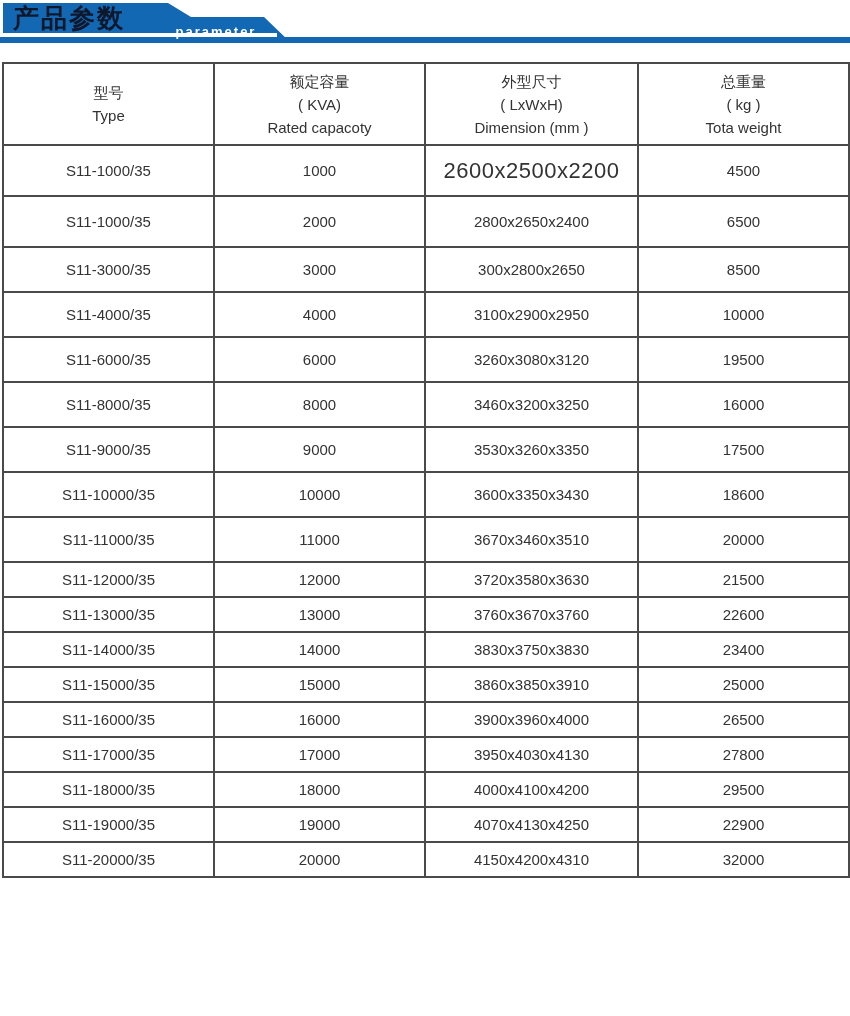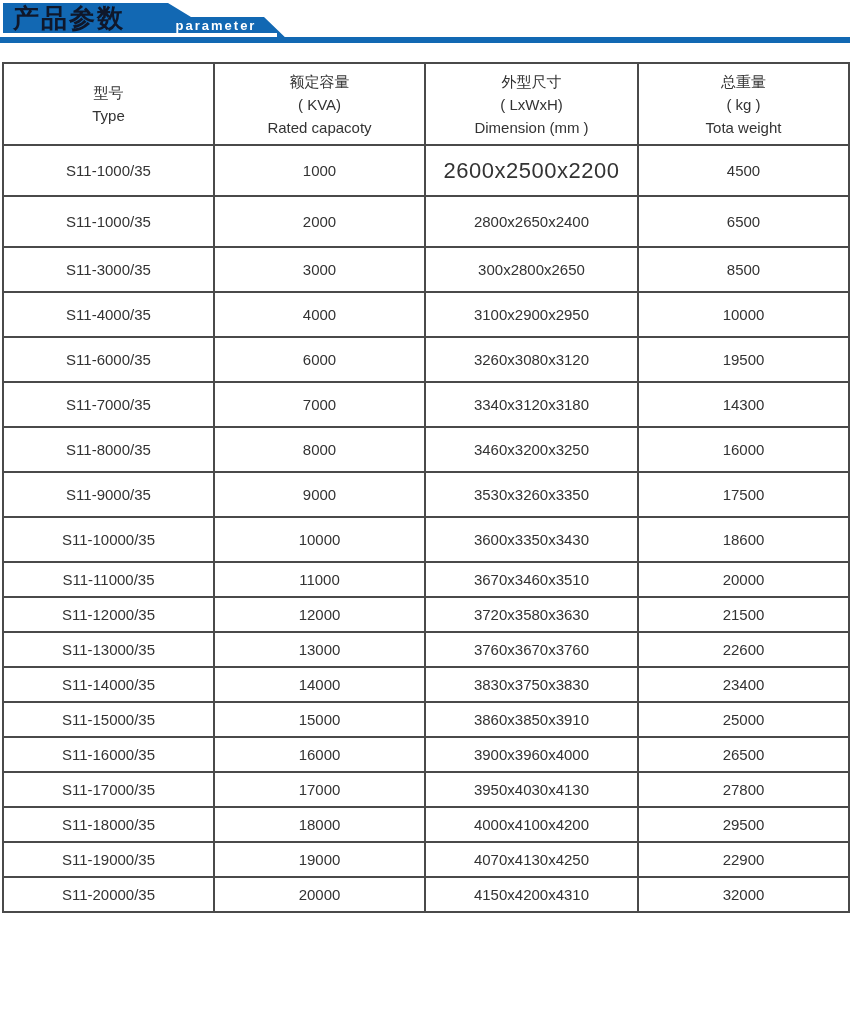--- a/index.html
+++ b/index.html
@@ -29,21 +29,21 @@
     color: #0f172a;
     font-size: 26px;
     font-weight: bold;
     letter-spacing: 2px;
     line-height: 30px;
     white-space: nowrap;
   }
   .banner-sub {
     position: absolute;
     left: 166px;
-    top: 18px;
+    top: 24px;
     width: 100px;
     text-align: center;
     color: #ffffff;
     font-size: 13px;
     font-weight: bold;
     letter-spacing: 2px;
     line-height: 15px;
     white-space: nowrap;
   }
   
@@ -152,26 +152,20 @@
         <td>3100x2900x2950</td>
         <td>10000</td>
       </tr>
       <tr>
         <td>S11-6000/35</td>
         <td>6000</td>
         <td>3260x3080x3120</td>
         <td>19500</td>
       </tr>
       <tr>
-        <td>S11-7000/35</td>
-        <td>7000</td>
-        <td>3340x3120x3180</td>
-        <td>14300</td>
-      </tr>
-      <tr>
         <td>S11-8000/35</td>
         <td>8000</td>
         <td>3460x3200x3250</td>
         <td>16000</td>
       </tr>
       <tr>
         <td>S11-9000/35</td>
         <td>9000</td>
         <td>3530x3260x3350</td>
         <td>17500</td>

